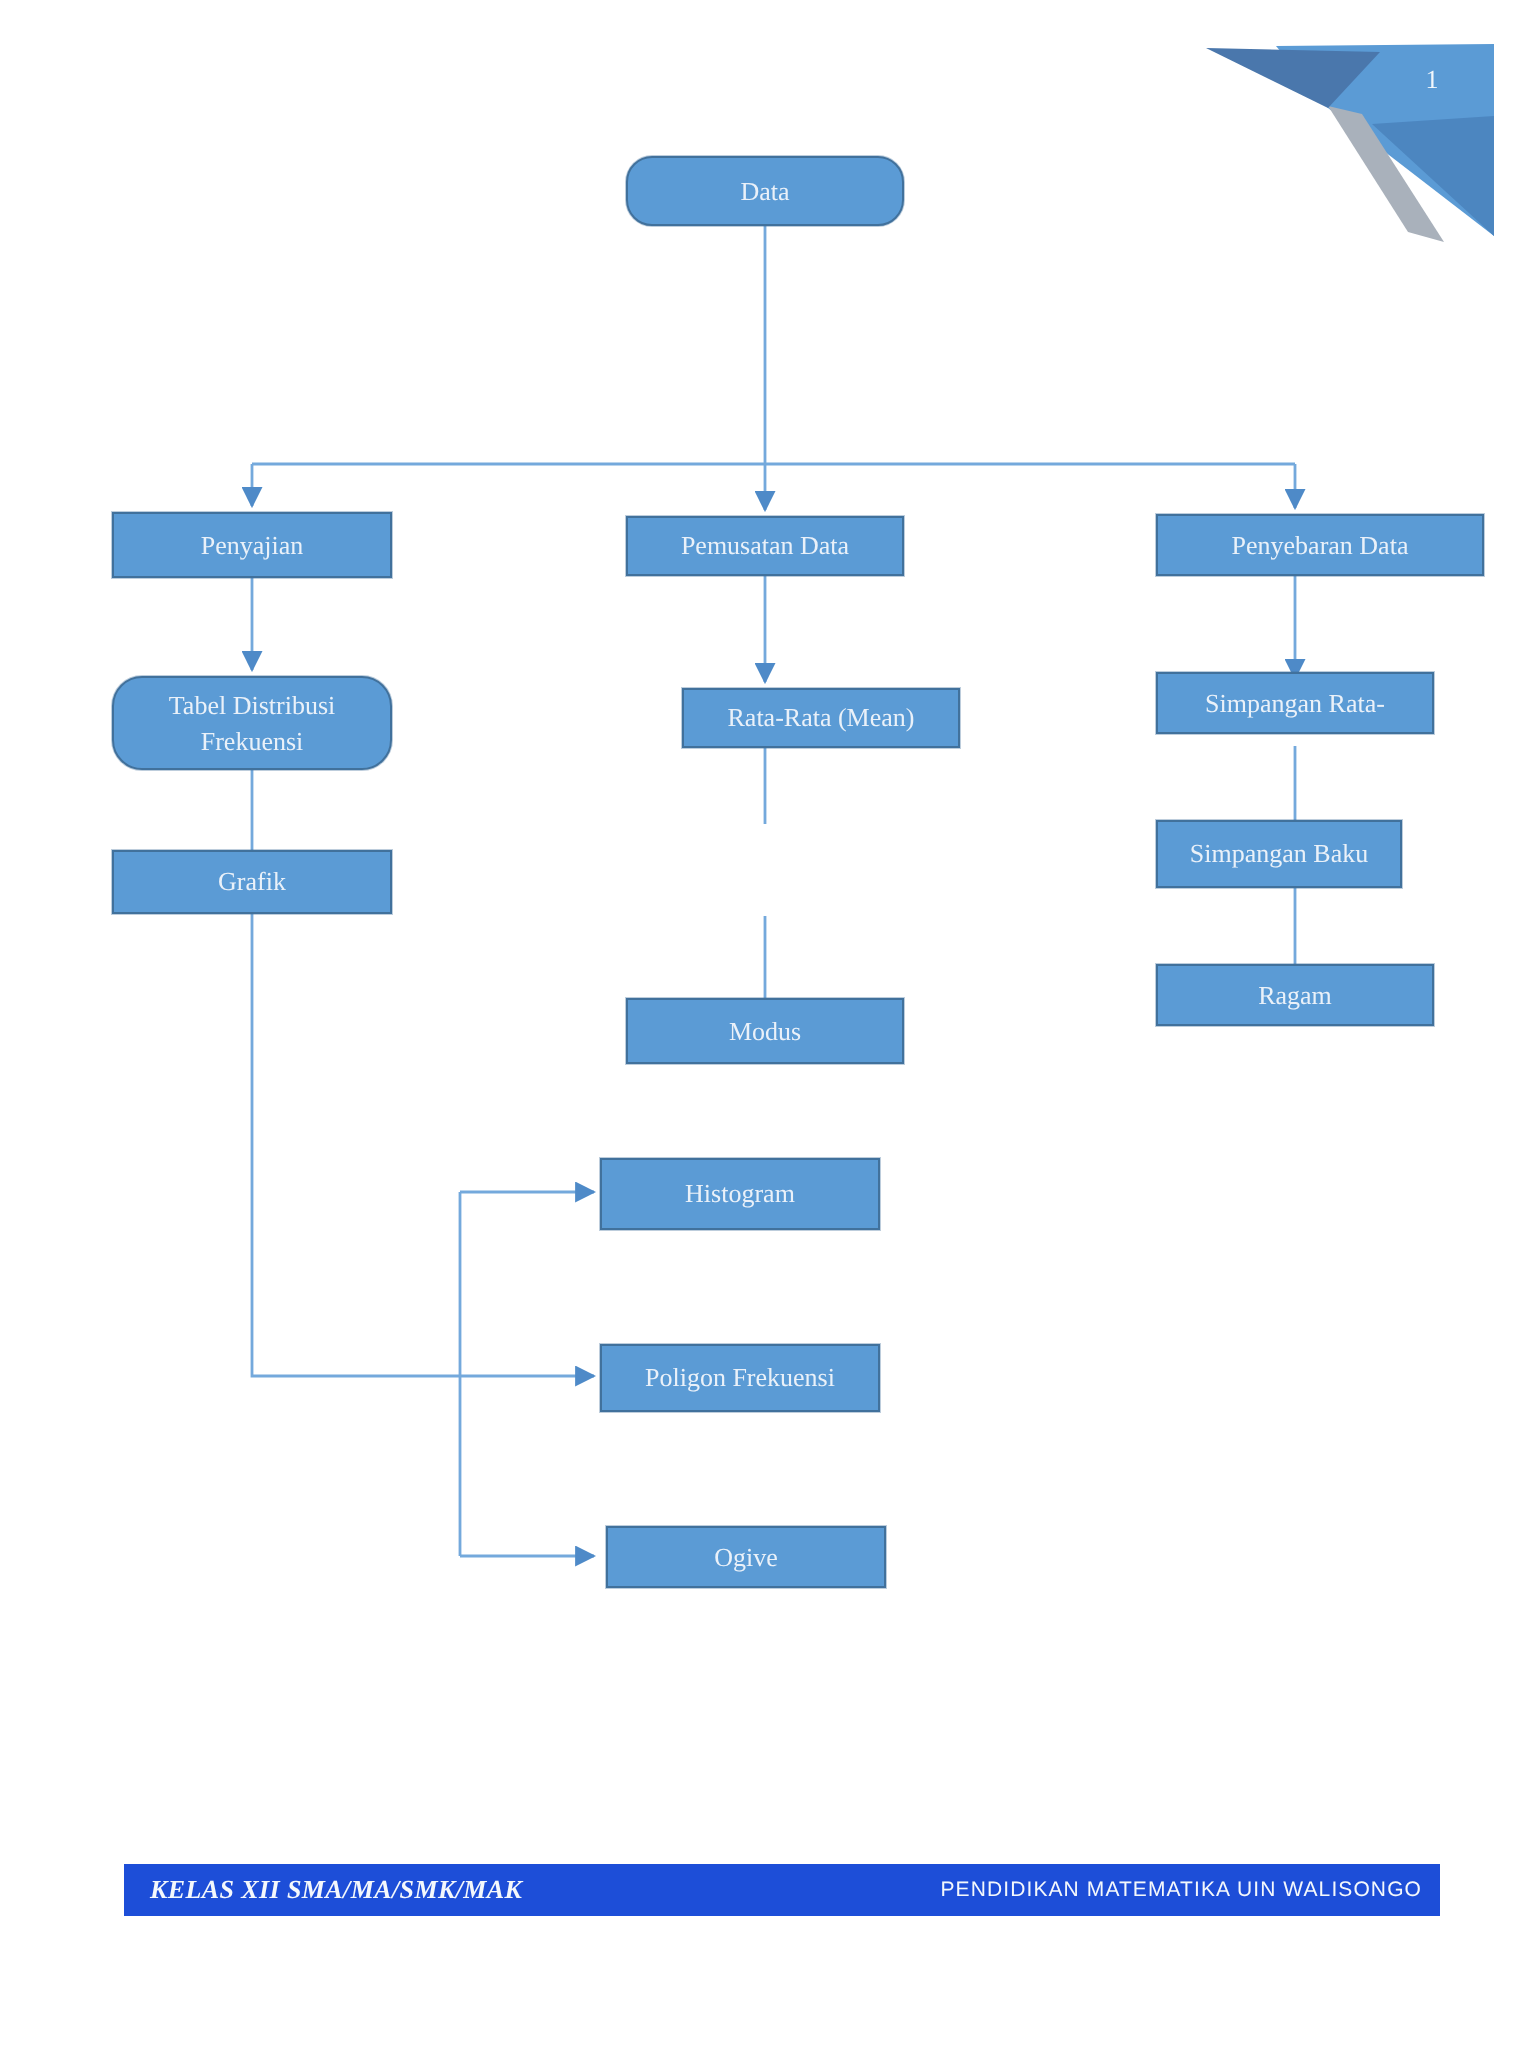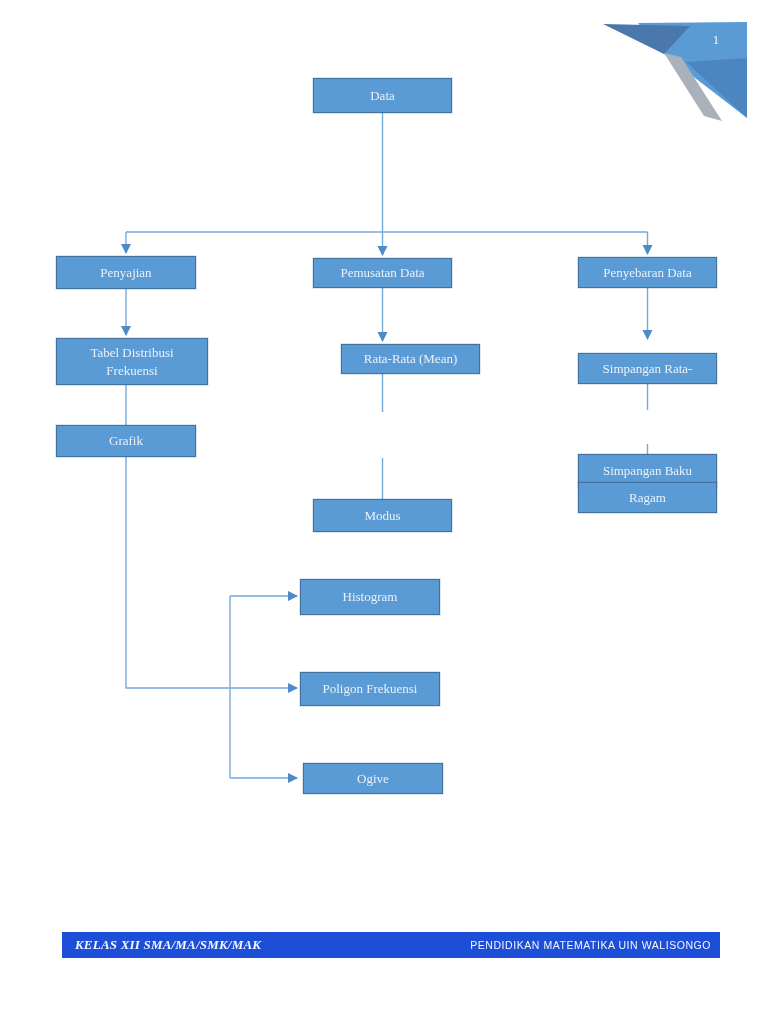--- a/index.html
+++ b/index.html
@@ -19,30 +19,30 @@
     border: 1.6px solid #41719c;
     color: #eaf1f9;
     display: flex; align-items: center; justify-content: center;
     text-align: center;
     font-size: 13px; line-height: 1.35;
     white-space: pre-line;
     box-shadow: 0 0 0 0.5px rgba(65,113,156,0.35);
   }
 
   
-  .n-data            { left: 313px; top: 78px;  width: 139px; height: 35px; }
+  .n-data            { left: 313px; top: 78px;  width: 139px; height: 35px; border-radius: 13px; }
   .n-penyajian       { left: 56px;  top: 256px; width: 140px; height: 33px; }
   .n-pemusatan       { left: 313px; top: 258px; width: 139px; height: 30px; }
-  .n-penyebaran      { left: 578px; top: 257px; width: 139px; height: 31px; }
-  .n-tabel           { left: 56px;  top: 338px; width: 152px; height: 47px; }
+  .n-penyebaran      { left: 578px; top: 257px; width: 164px; height: 31px; }
+  .n-tabel           { left: 56px;  top: 338px; width: 140px; height: 47px; border-radius: 15px; }
   .n-rata            { left: 313px; top: 344px; width: 139px; height: 30px; margin-left: 28px; }
-  .n-simpangan-rata  { left: 578px; top: 353px; width: 139px; height: 31px; }
+  .n-simpangan-rata  { left: 578px; top: 336px; width: 139px; height: 31px; }
   .n-grafik          { left: 56px;  top: 425px; width: 140px; height: 32px; }
   .n-nilai           { left: 313px; top: 412px; width: 139px; height: 46px; }
-  .n-simpangan-baku  { left: 578px; top: 410px; width: 139px; height: 34px; margin-top: 44px; }
+  .n-simpangan-baku  { left: 578px; top: 410px; width: 123px; height: 34px; }
   .n-modus           { left: 313px; top: 499px; width: 139px; height: 33px; }
   .n-ragam           { left: 578px; top: 482px; width: 139px; height: 31px; }
   .n-histogram       { left: 300px; top: 579px; width: 140px; height: 36px; }
   .n-poligon         { left: 300px; top: 672px; width: 140px; height: 34px; }
   .n-ogive           { left: 303px; top: 763px; width: 140px; height: 31px; }
 
   
   .corner { position: absolute; left: 600px; top: 0; width: 168px; height: 130px; }
   .page-number {
     position: absolute; left: 703px; top: 32px; width: 26px;

